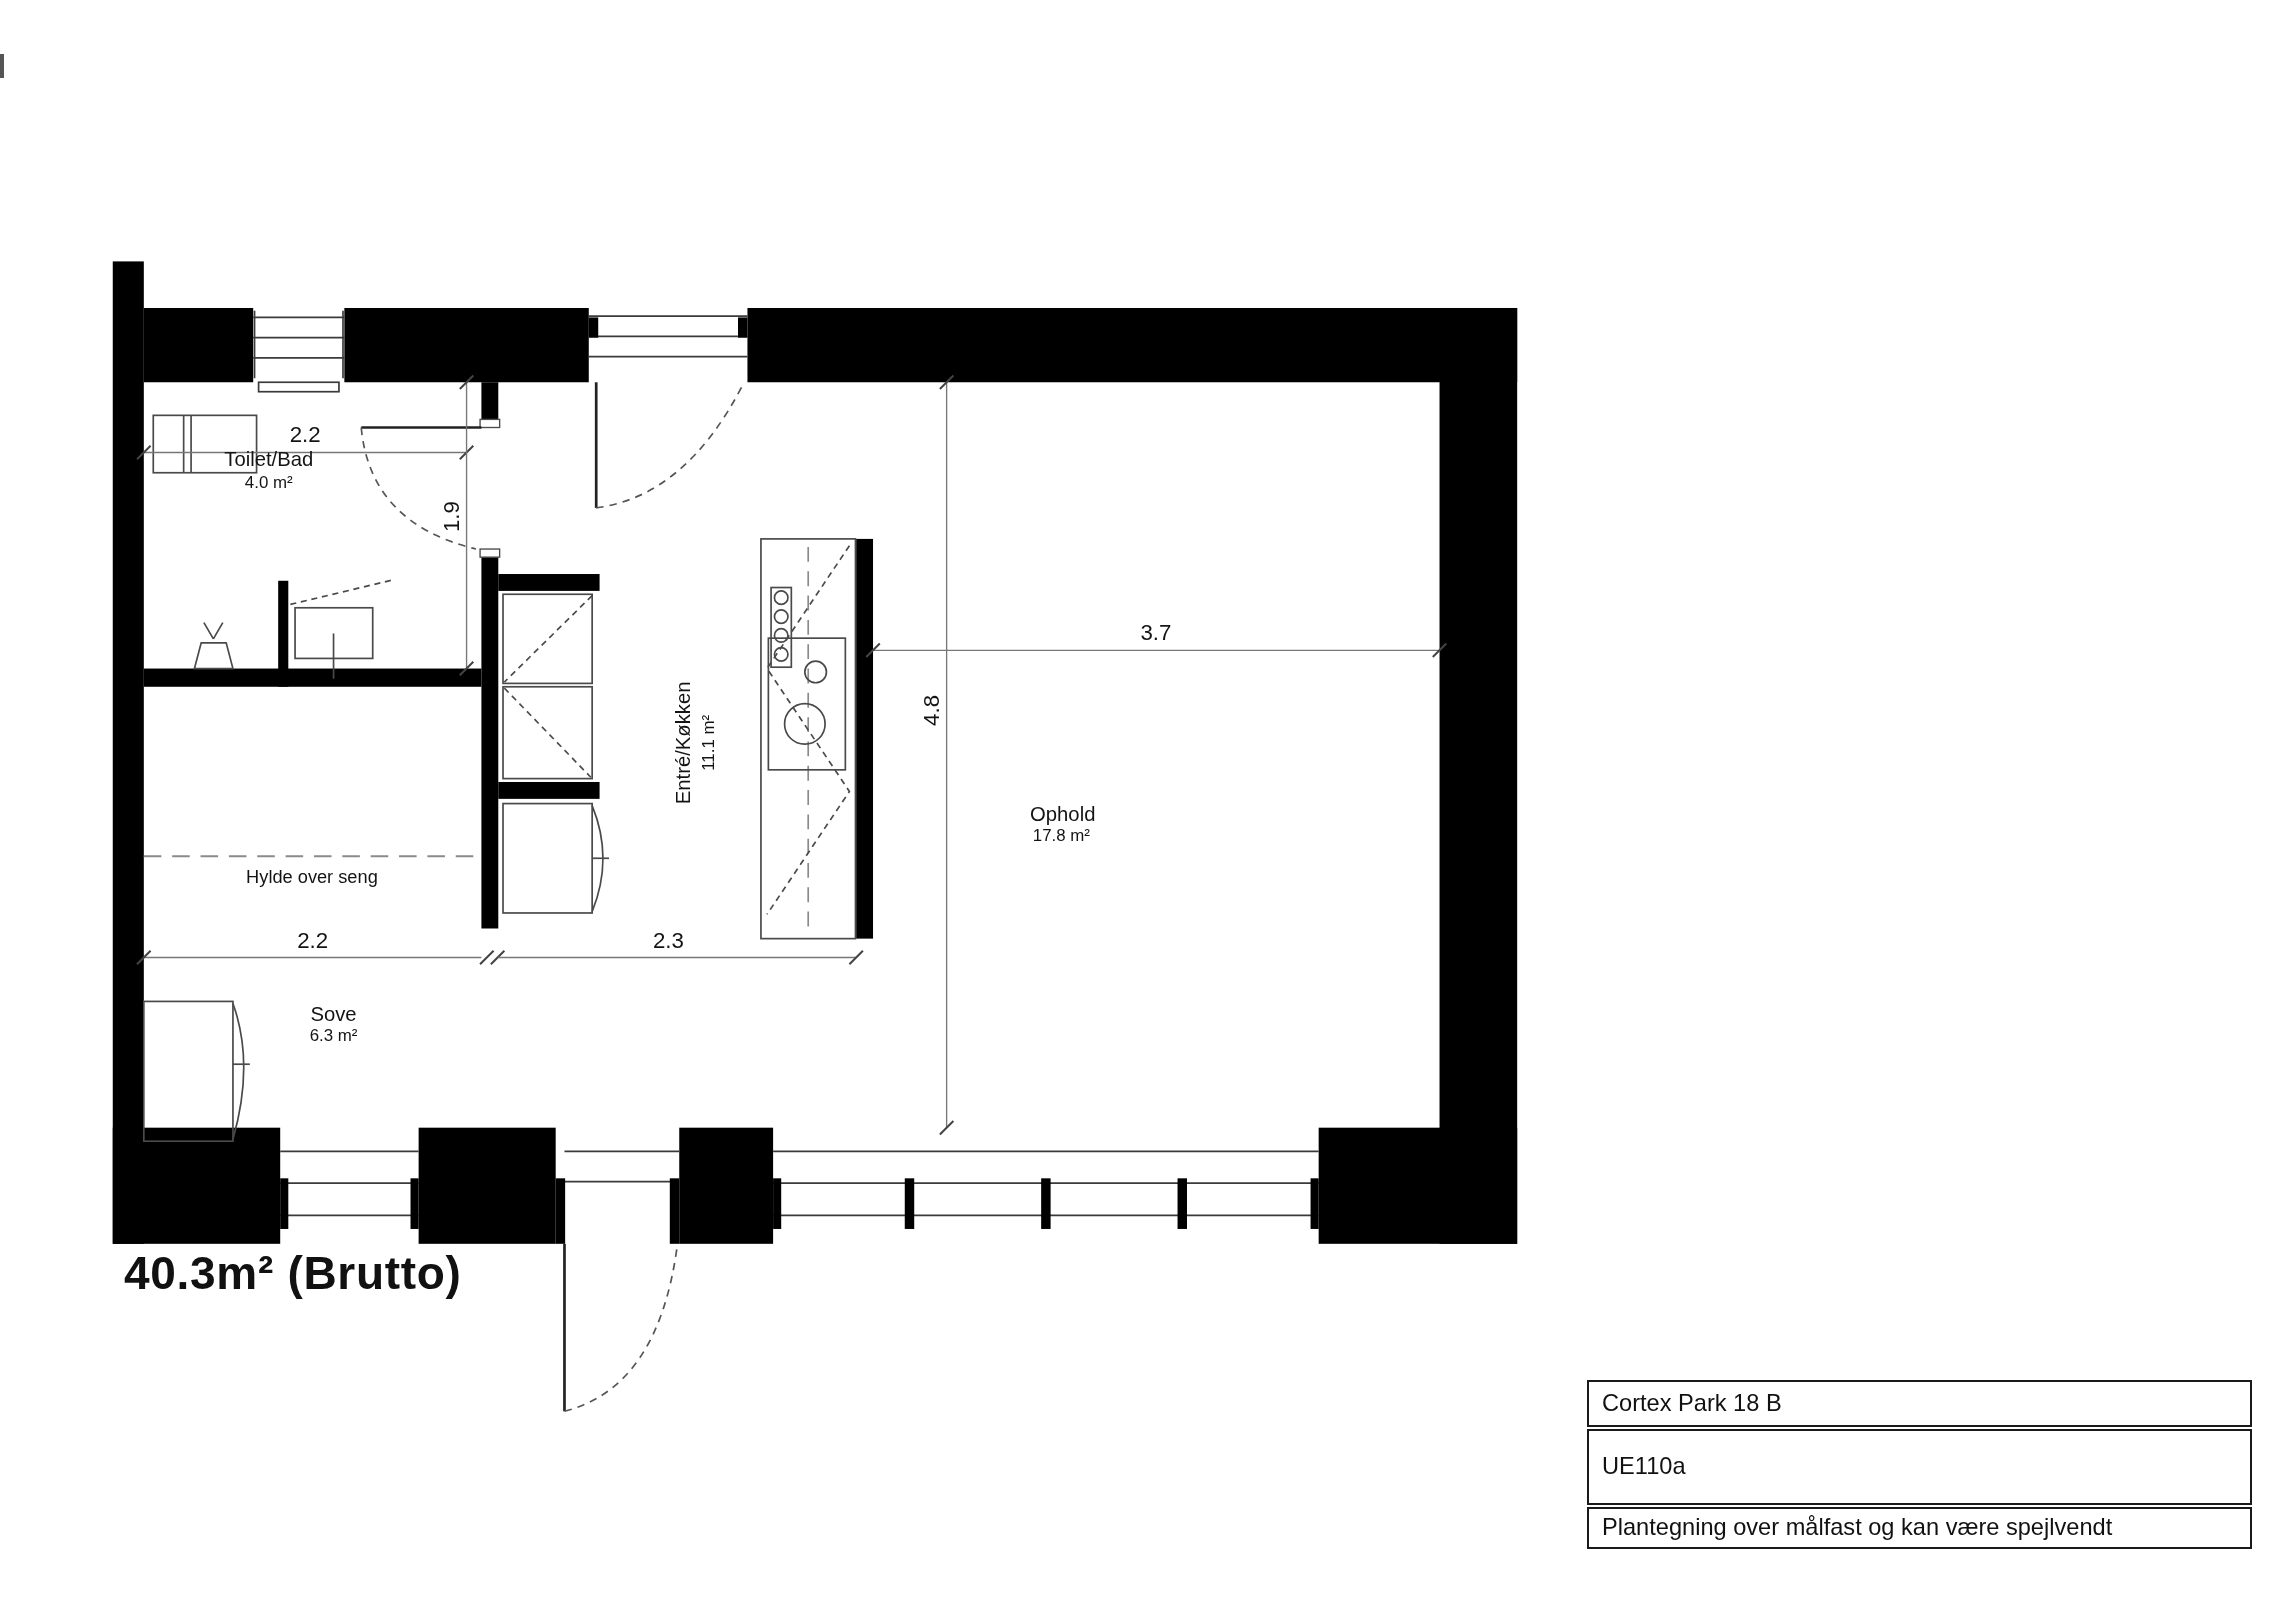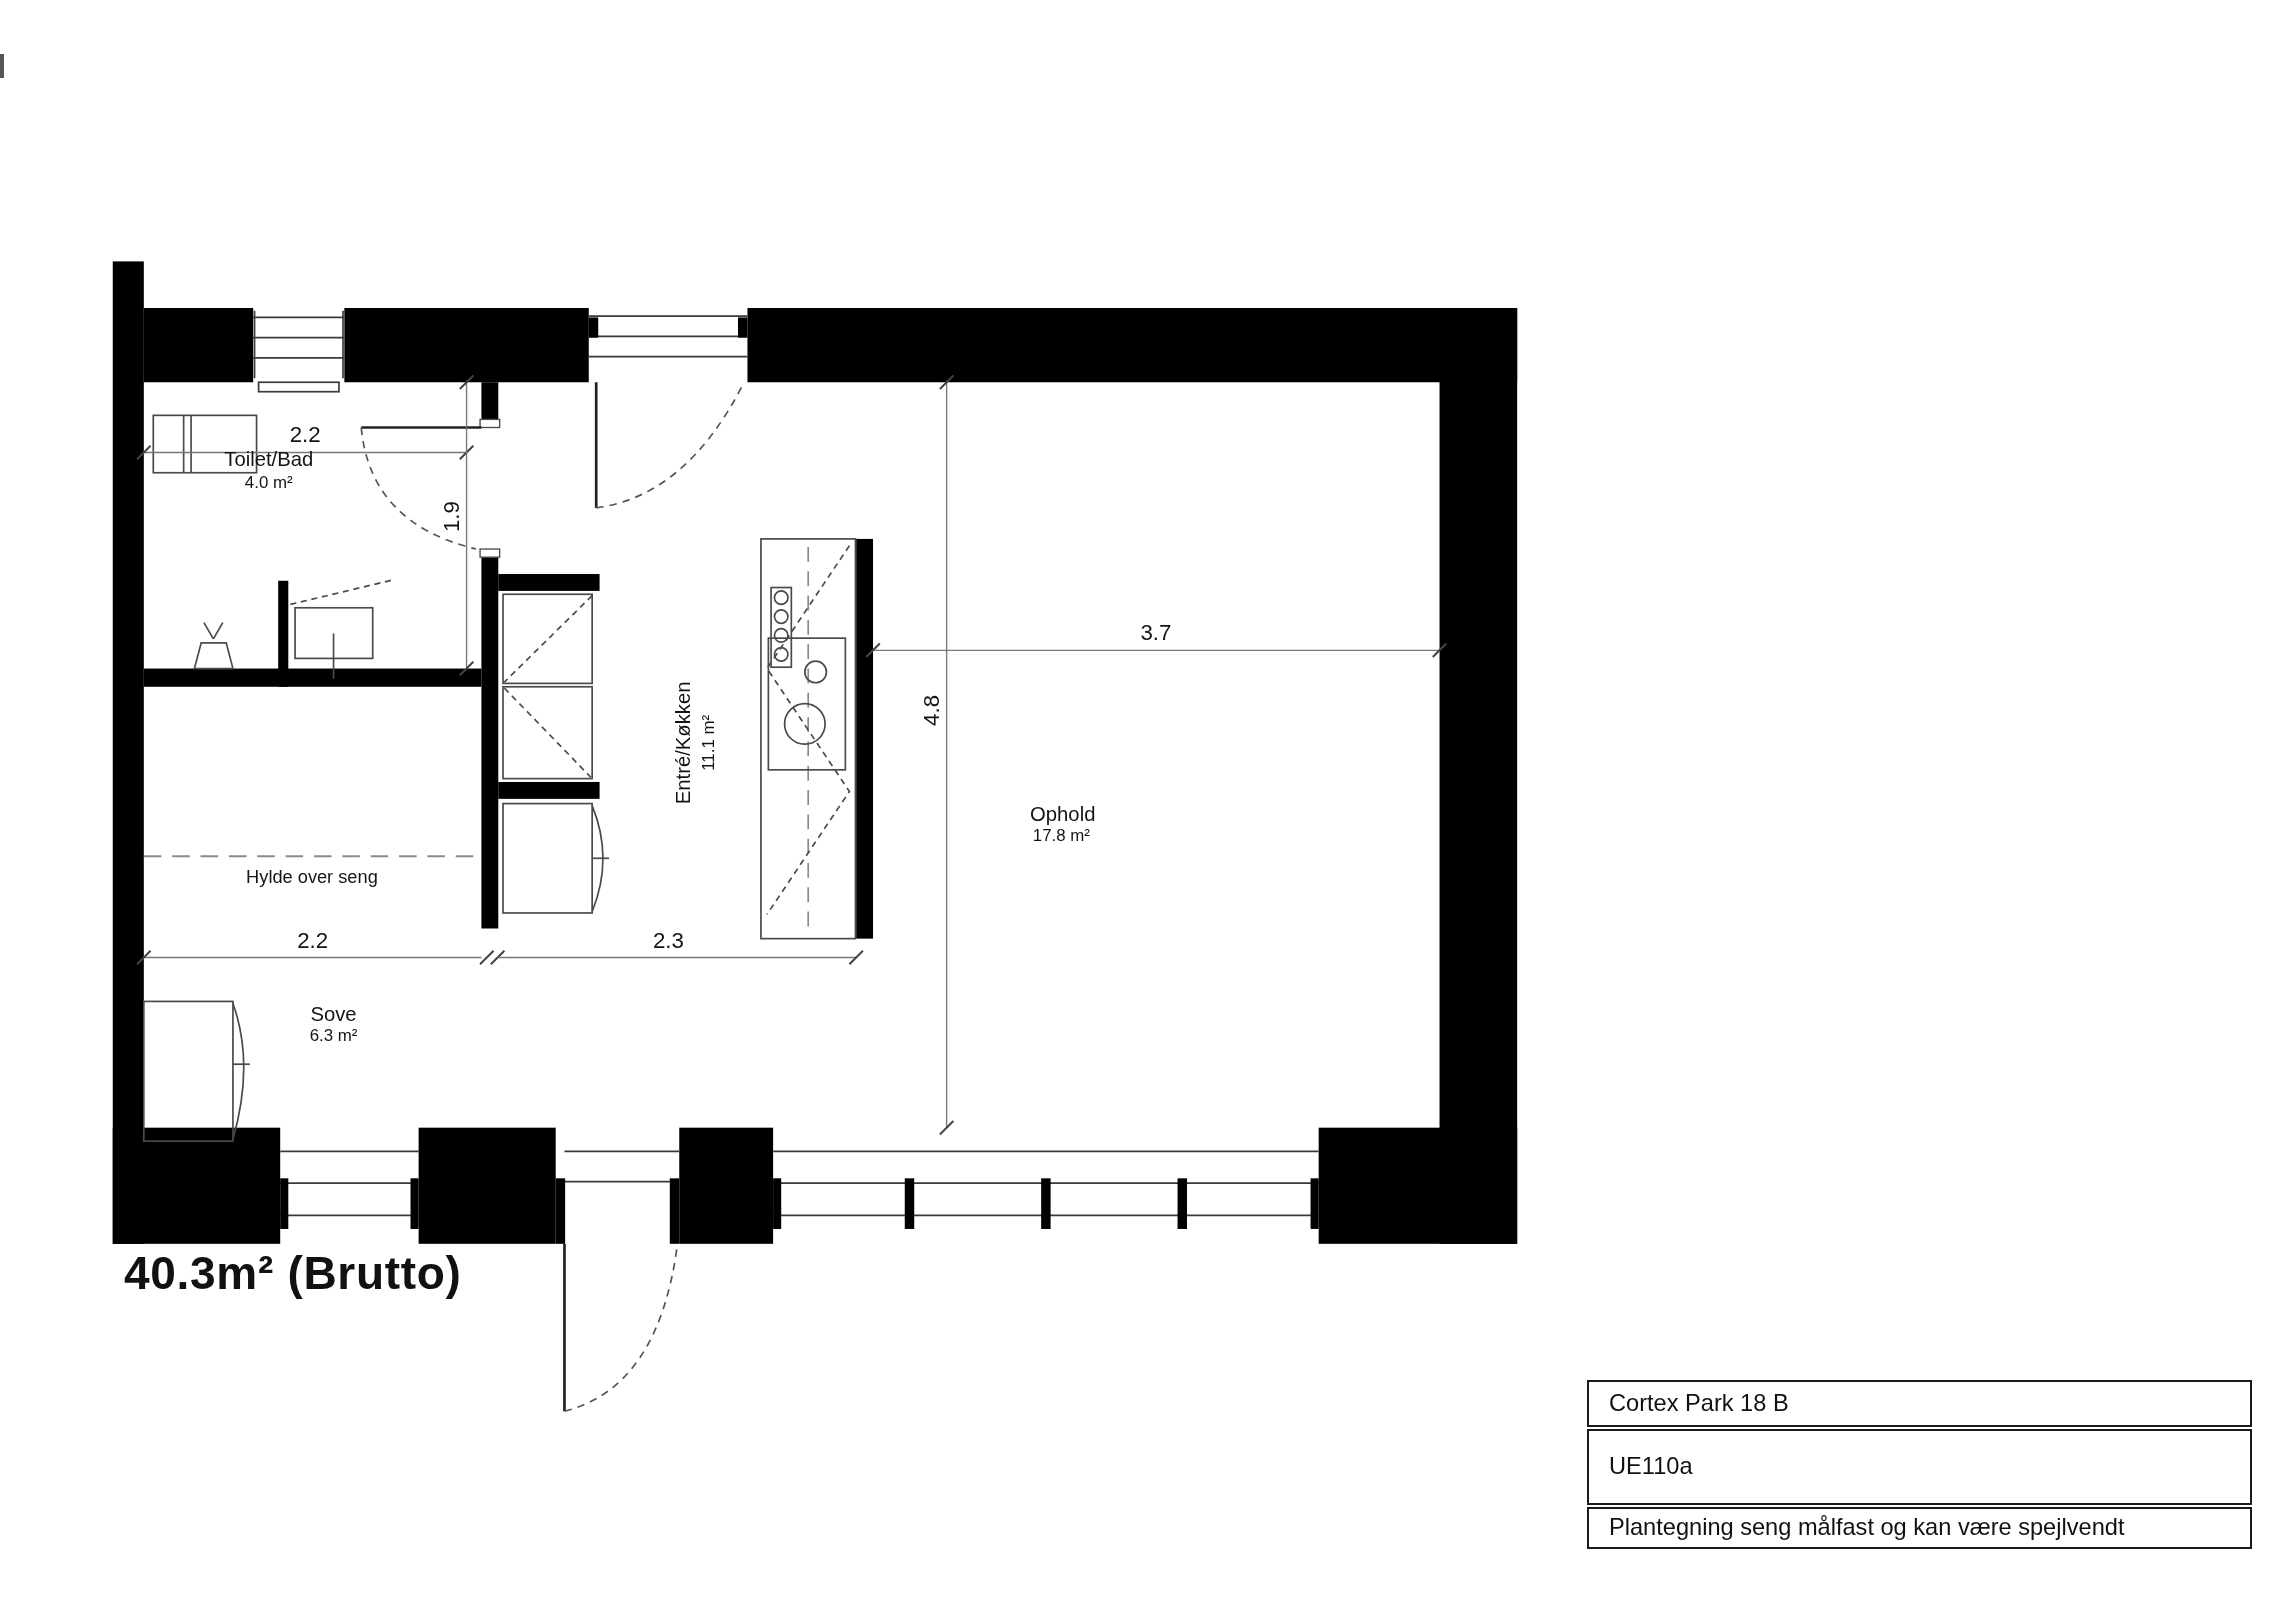--- a/index.html
+++ b/index.html
@@ -8,21 +8,21 @@
   .plan-svg{position:absolute;left:0;top:0;width:2295px;height:1620px;}
   svg text{font-family:"Liberation Sans",sans-serif;fill:#141414;}
   .room-name{font-size:30px;}
   .room-area{font-size:25px;}
   .dim-text{font-size:33px;}
   .note-text{font-size:27px;}
   .gross-area{position:absolute;left:124px;top:1246px;font-size:46px;font-weight:bold;
               color:#111;letter-spacing:0.7px;}
   .title-block{position:absolute;left:1587px;top:1380px;width:665px;color:#111;}
   .tb-row{border:2px solid #1a1a1a;background:#fff;margin-top:2px;box-sizing:border-box;
-          display:flex;flex-direction:column;justify-content:center;padding-left:20px;
+          display:flex;flex-direction:column;justify-content:center;padding-left:13px;
           font-size:23.6px;line-height:1.35;}
   .tb-row:first-child{margin-top:0;}
   .tb-r1{height:47px;}
   .tb-r2{height:76px;}
   .tb-r3{height:42px;}
   .edge-artifact{position:absolute;left:0;top:54px;width:4px;height:24px;background:#555;}
 </style>
 </head>
 <body>
 
@@ -239,18 +239,18 @@
   <div class="gross-area">40.3m² (Brutto)</div>
 
   <div class="title-block">
     <div class="tb-row tb-r1">
       <div>Cortex Park 18 B</div>
     </div>
     <div class="tb-row tb-r2">
       <div>UE110a</div>
     </div>
     <div class="tb-row tb-r3">
-      <div>Plantegning seng målfast og kan være spejlvendt</div>
+      <div>Plantegning over målfast og kan være spejlvendt</div>
     </div>
   </div>
 
 </div>
 
 
 </body></html>

